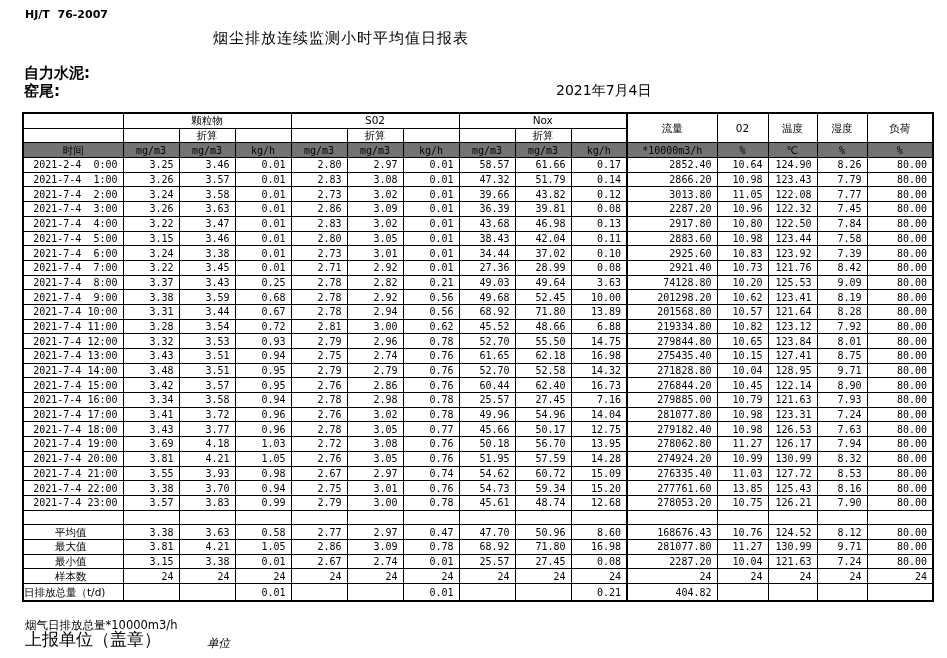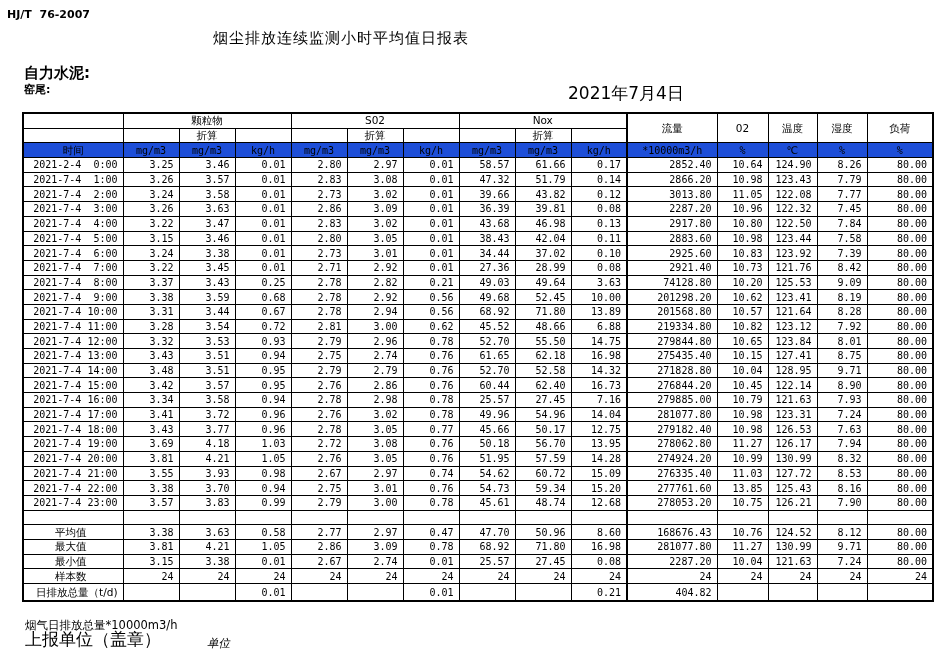--- a/index.html
+++ b/index.html
@@ -1,43 +1,43 @@
 <!DOCTYPE html>
 <html><head>
 <meta charset="utf-8">
 <style>
   html,body{margin:0;padding:0;}
   body{
     width:947px;height:658px;background:#ffffff;position:relative;
     font-family:"DejaVu Sans",sans-serif;color:#000;overflow:hidden;
   }
-  .std{position:absolute;left:7px;top:8px;font-size:11px;font-weight:bold;white-space:pre;}
+  .std{position:absolute;left:25px;top:8px;font-size:11px;font-weight:bold;white-space:pre;}
   .title{position:absolute;left:213px;top:29px;font-size:15px;font-weight:normal;letter-spacing:1px;}
   .company{position:absolute;left:24px;top:64px;font-size:15px;font-weight:bold;}
-  .location{position:absolute;left:24px;top:82px;font-size:11px;font-weight:bold;}
-  .date{position:absolute;left:568px;top:82px;font-size:17px;}
+  .location{position:absolute;left:24px;top:82px;font-size:15px;font-weight:bold;}
+  .date{position:absolute;left:556px;top:82px;font-size:14px;}
   table.report{
     position:absolute;left:22px;top:112px;
     border-collapse:collapse;table-layout:fixed;
     border:2px solid #000;font-size:10.5px;
   }
   table.report th,table.report td{
     border:1px solid #000;padding:0 5px 0 0;height:13.7px;line-height:13px;
     overflow:hidden;white-space:pre;font-weight:normal;
   }
   table.report th{text-align:center;padding:0;}
   td.time{text-align:right;border-right-width:2px;font-family:"DejaVu Sans Mono",monospace;font-size:10px;}
   th.timecol{border-right-width:2px;}
   td.num{text-align:right;font-family:"DejaVu Sans Mono",monospace;font-size:10px;}
   .fl{border-left-width:2px !important;}
-  tr.units th{background:#1d4ed8;font-family:"DejaVu Sans Mono",monospace;font-size:10px;}
+  tr.units th{background:#737373;font-family:"DejaVu Sans Mono",monospace;font-size:10px;}
   tr.units th.cjk{font-family:"DejaVu Sans",sans-serif;font-size:10.5px;}
   td.slabel{text-align:center;border-right-width:2px;padding-right:3px;}
   td.tlabel{text-align:left;border-right-width:2px;padding-left:1px;}
-  tr.total td{height:16px;text-align:right;}
+  tr.total td{height:16px;}
   .fnote{position:absolute;left:25px;top:618px;font-size:11.5px;}
   .fstamp{position:absolute;left:25px;top:628px;font-size:17px;}
   .funit{position:absolute;left:207px;top:636px;font-size:11.5px;font-style:italic;}
 </style>
 </head>
 <body>
 
 <div class="std">HJ/T  76-2007</div>
 <div class="title">烟尘排放连续监测小时平均值日报表</div>
 <div class="company">自力水泥:</div>

